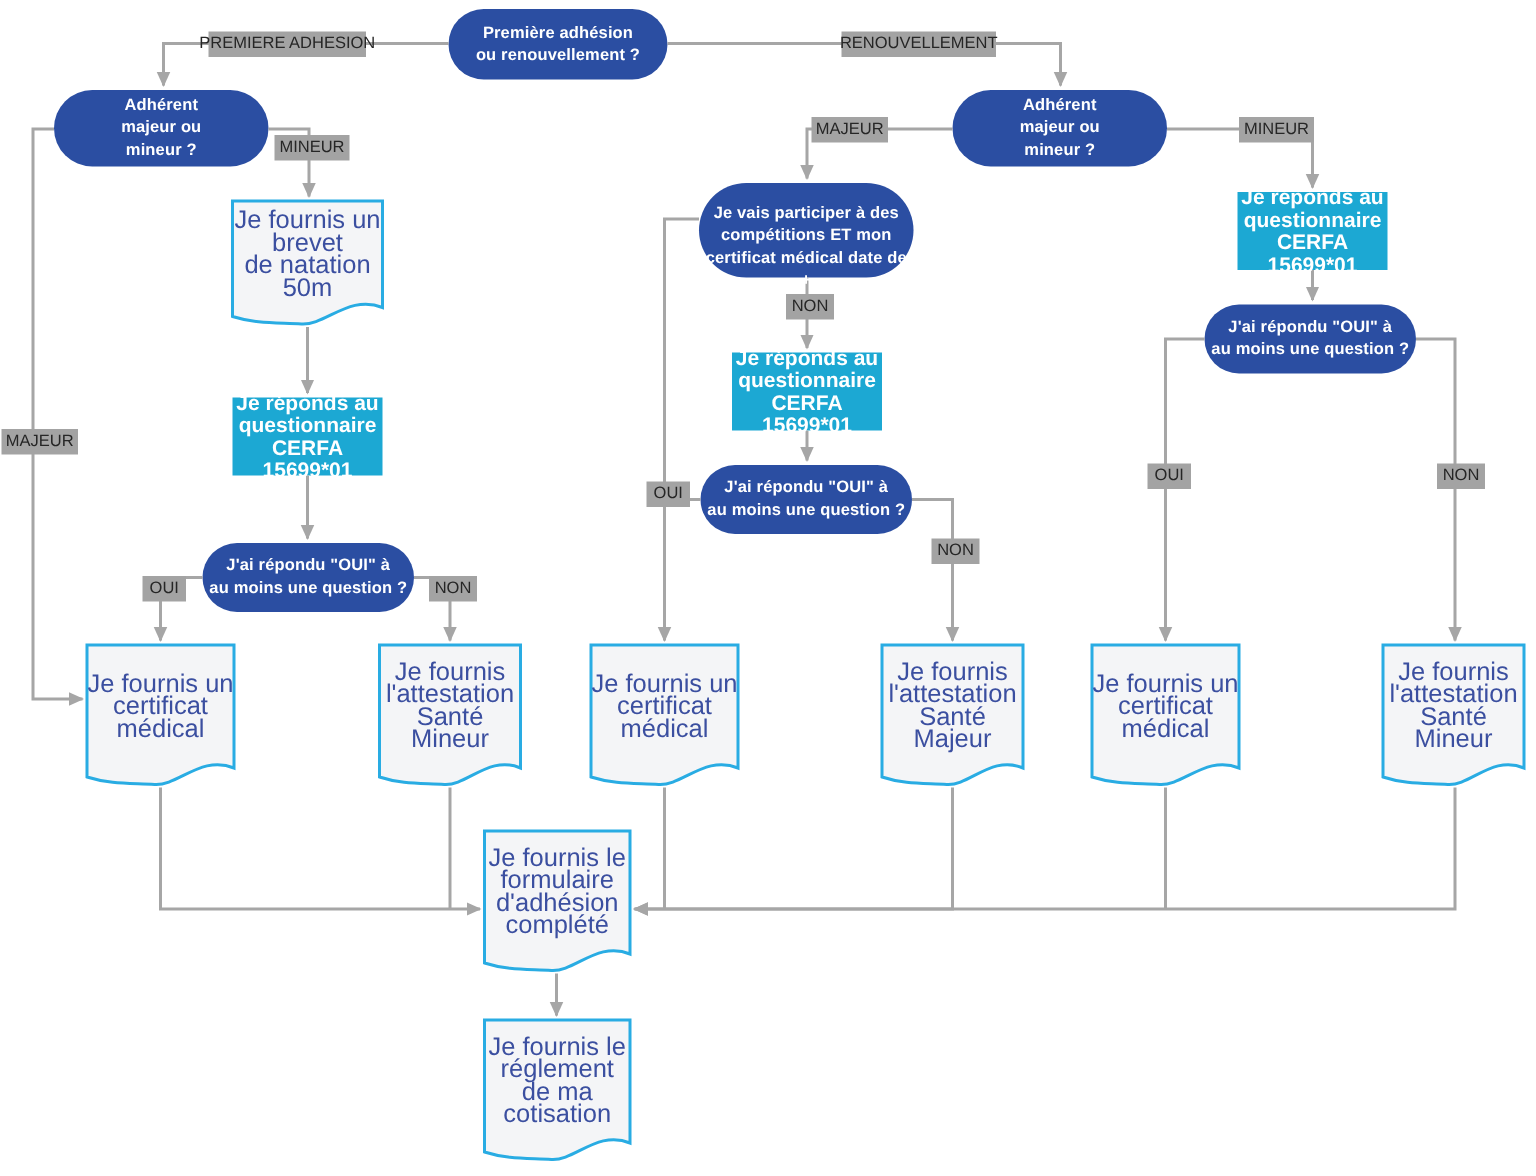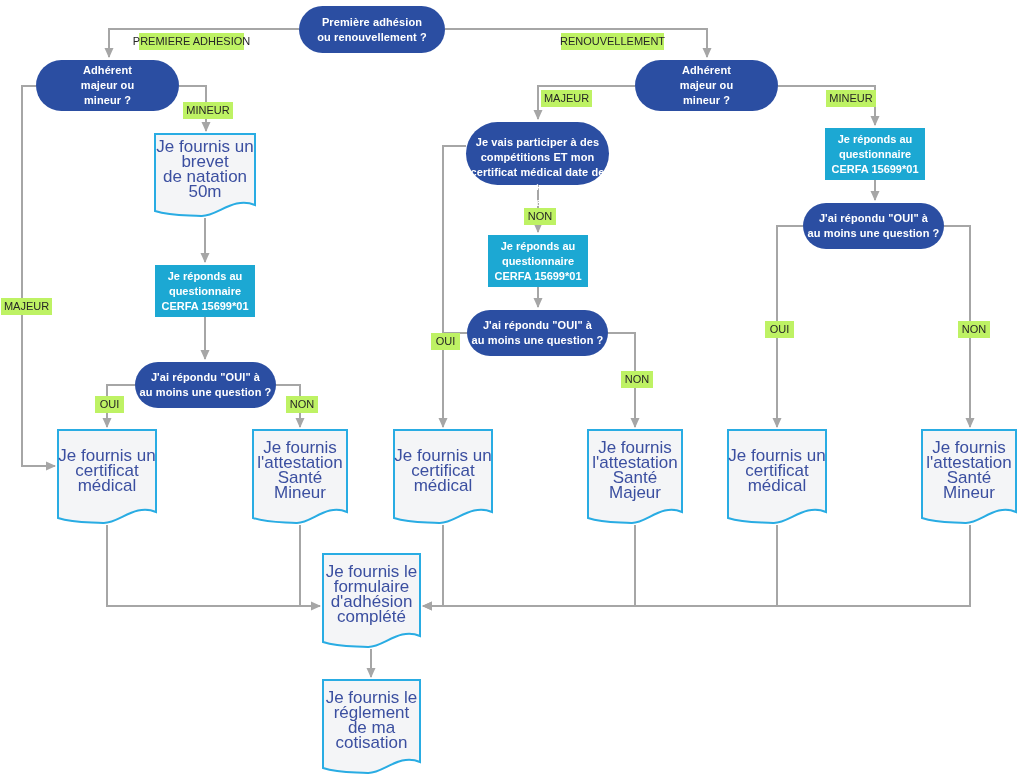--- a/index.html
+++ b/index.html
@@ -6,25 +6,25 @@
   body{width:1024px;height:784px;overflow:hidden;
        font-family:"Liberation Sans","DejaVu Sans",sans-serif;}
   #stage{position:relative;width:1024px;height:784px;}
   svg#canvas{position:absolute;left:0;top:0;width:1024px;height:784px;}
 
   
   .node{position:absolute;display:flex;align-items:center;justify-content:center;
         text-align:center;box-sizing:border-box;}
   .decision{color:#ffffff;font-weight:bold;font-size:11px;line-height:15px;
             letter-spacing:.1px;}
-  .process{color:#ffffff;font-weight:bold;font-size:11px;line-height:15px;}
+  .process{color:#ffffff;font-weight:bold;font-size:14px;line-height:15px;}
   .doc{color:#3b4fa0;font-size:17px;line-height:15px;}
-  .edge-label{position:absolute;background:#bef264;color:#262626;
+  .edge-label{position:absolute;background:#a3a3a3;color:#262626;
         font-size:11px;line-height:13px;padding:1px 2px;white-space:nowrap;
-        display:flex;align-items:center;justify-content:center;margin-top:12px;}
+        display:flex;align-items:center;justify-content:center;}
 </style>
 </head>
 <body>
 
 <div id="stage">
 
   <svg id="canvas" viewBox="0 0 1024 784" xmlns="http://www.w3.org/2000/svg">
     <defs>
       <marker id="arrow" viewBox="0 0 10 10" refX="9" refY="5" markerWidth="5" markerHeight="5" orient="auto-start-reverse">
         <path d="M0,0.5 L10,5 L0,9.5 z" fill="#a6a6a6"></path>

